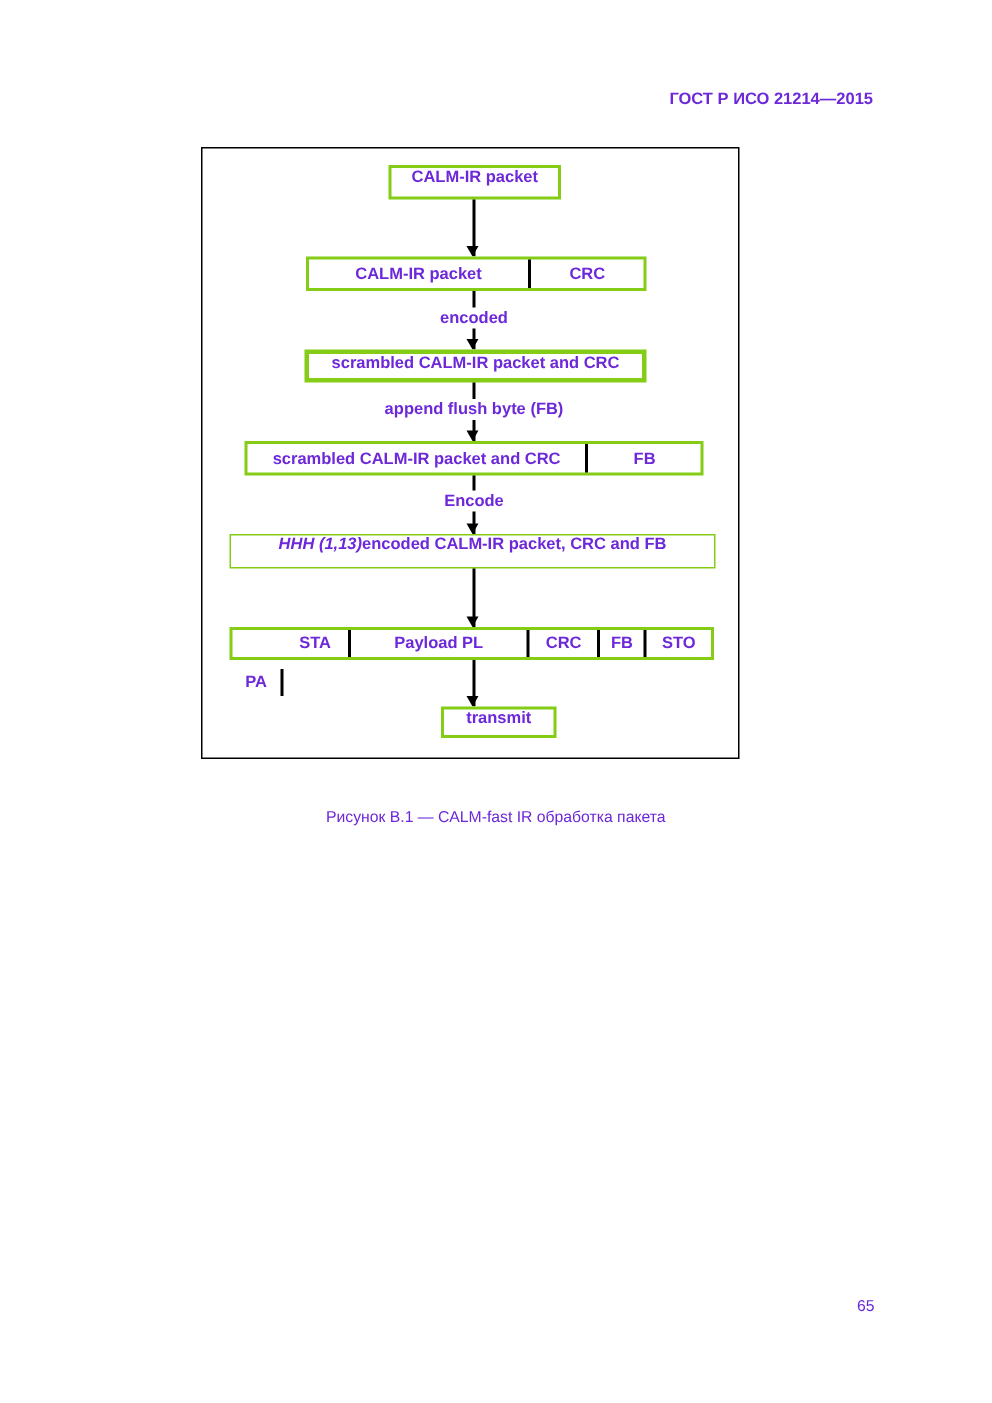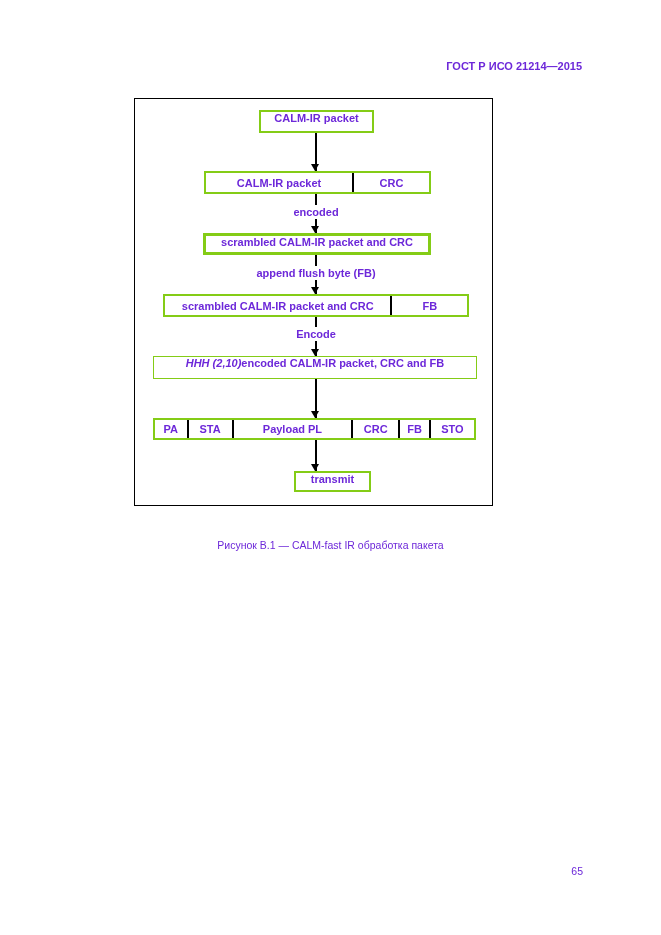--- a/index.html
+++ b/index.html
@@ -146,29 +146,29 @@
       <div class="cell" style="flex:76 0 0;">
         <span>FB</span>
       </div>
     </div>
 
     <div class="vline" style="top:218px; height:39px;"></div>
     <div class="ahead" style="top:250px;"></div>
     <div class="clabel" style="top:235px;">Encode</div>
 
     <div class="fbox thin" style="left:18px; top:257px; width:324px; height:23px;">
-      <span class="em">HHH (2,10)</span>
+      <span class="em">HHH (1,13)</span>
         <span> encoded CALM-IR packet, CRC and FB</span>
     </div>
 
     <div class="vline" style="top:280px; height:39px;"></div>
     <div class="ahead" style="top:312px;"></div>
 
     <div class="fbox cells" style="left:18px; top:319px; width:323px; height:22px;">
-      <div class="cell" style="flex:33 0 0;">
+      <div class="cell" style="flex:33 0 0;margin-top:26px;">
         <span>PA</span>
       </div>
       <div class="cell" style="flex:45 0 0;">
         <span>STA</span>
       </div>
       <div class="cell" style="flex:123 0 0;">
         <span>Payload PL</span>
       </div>
       <div class="cell" style="flex:47 0 0;">
         <span>CRC</span>

